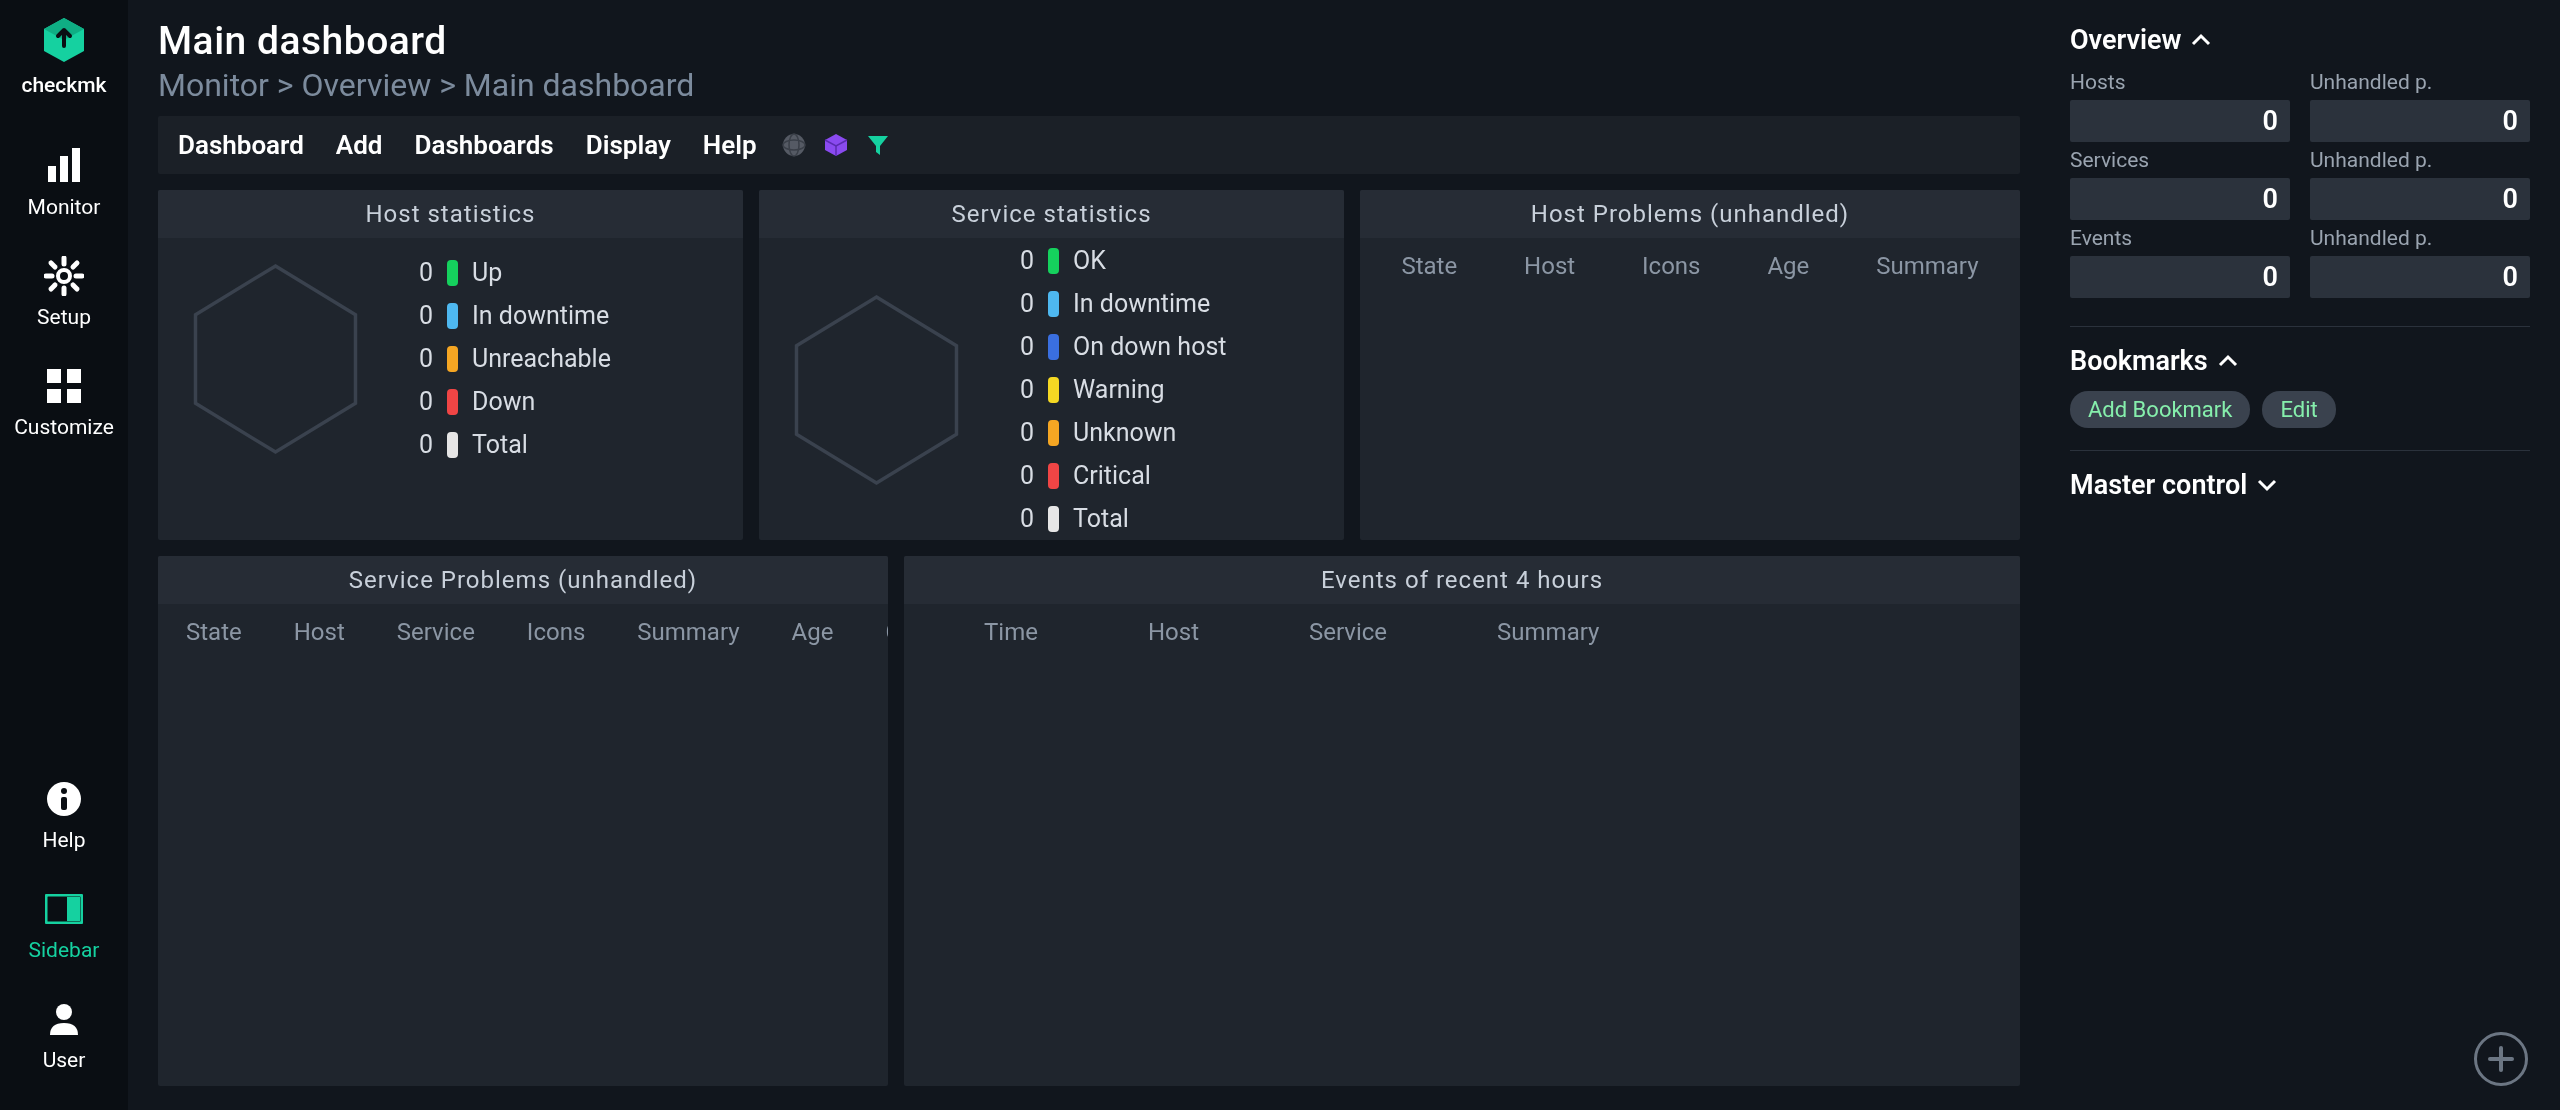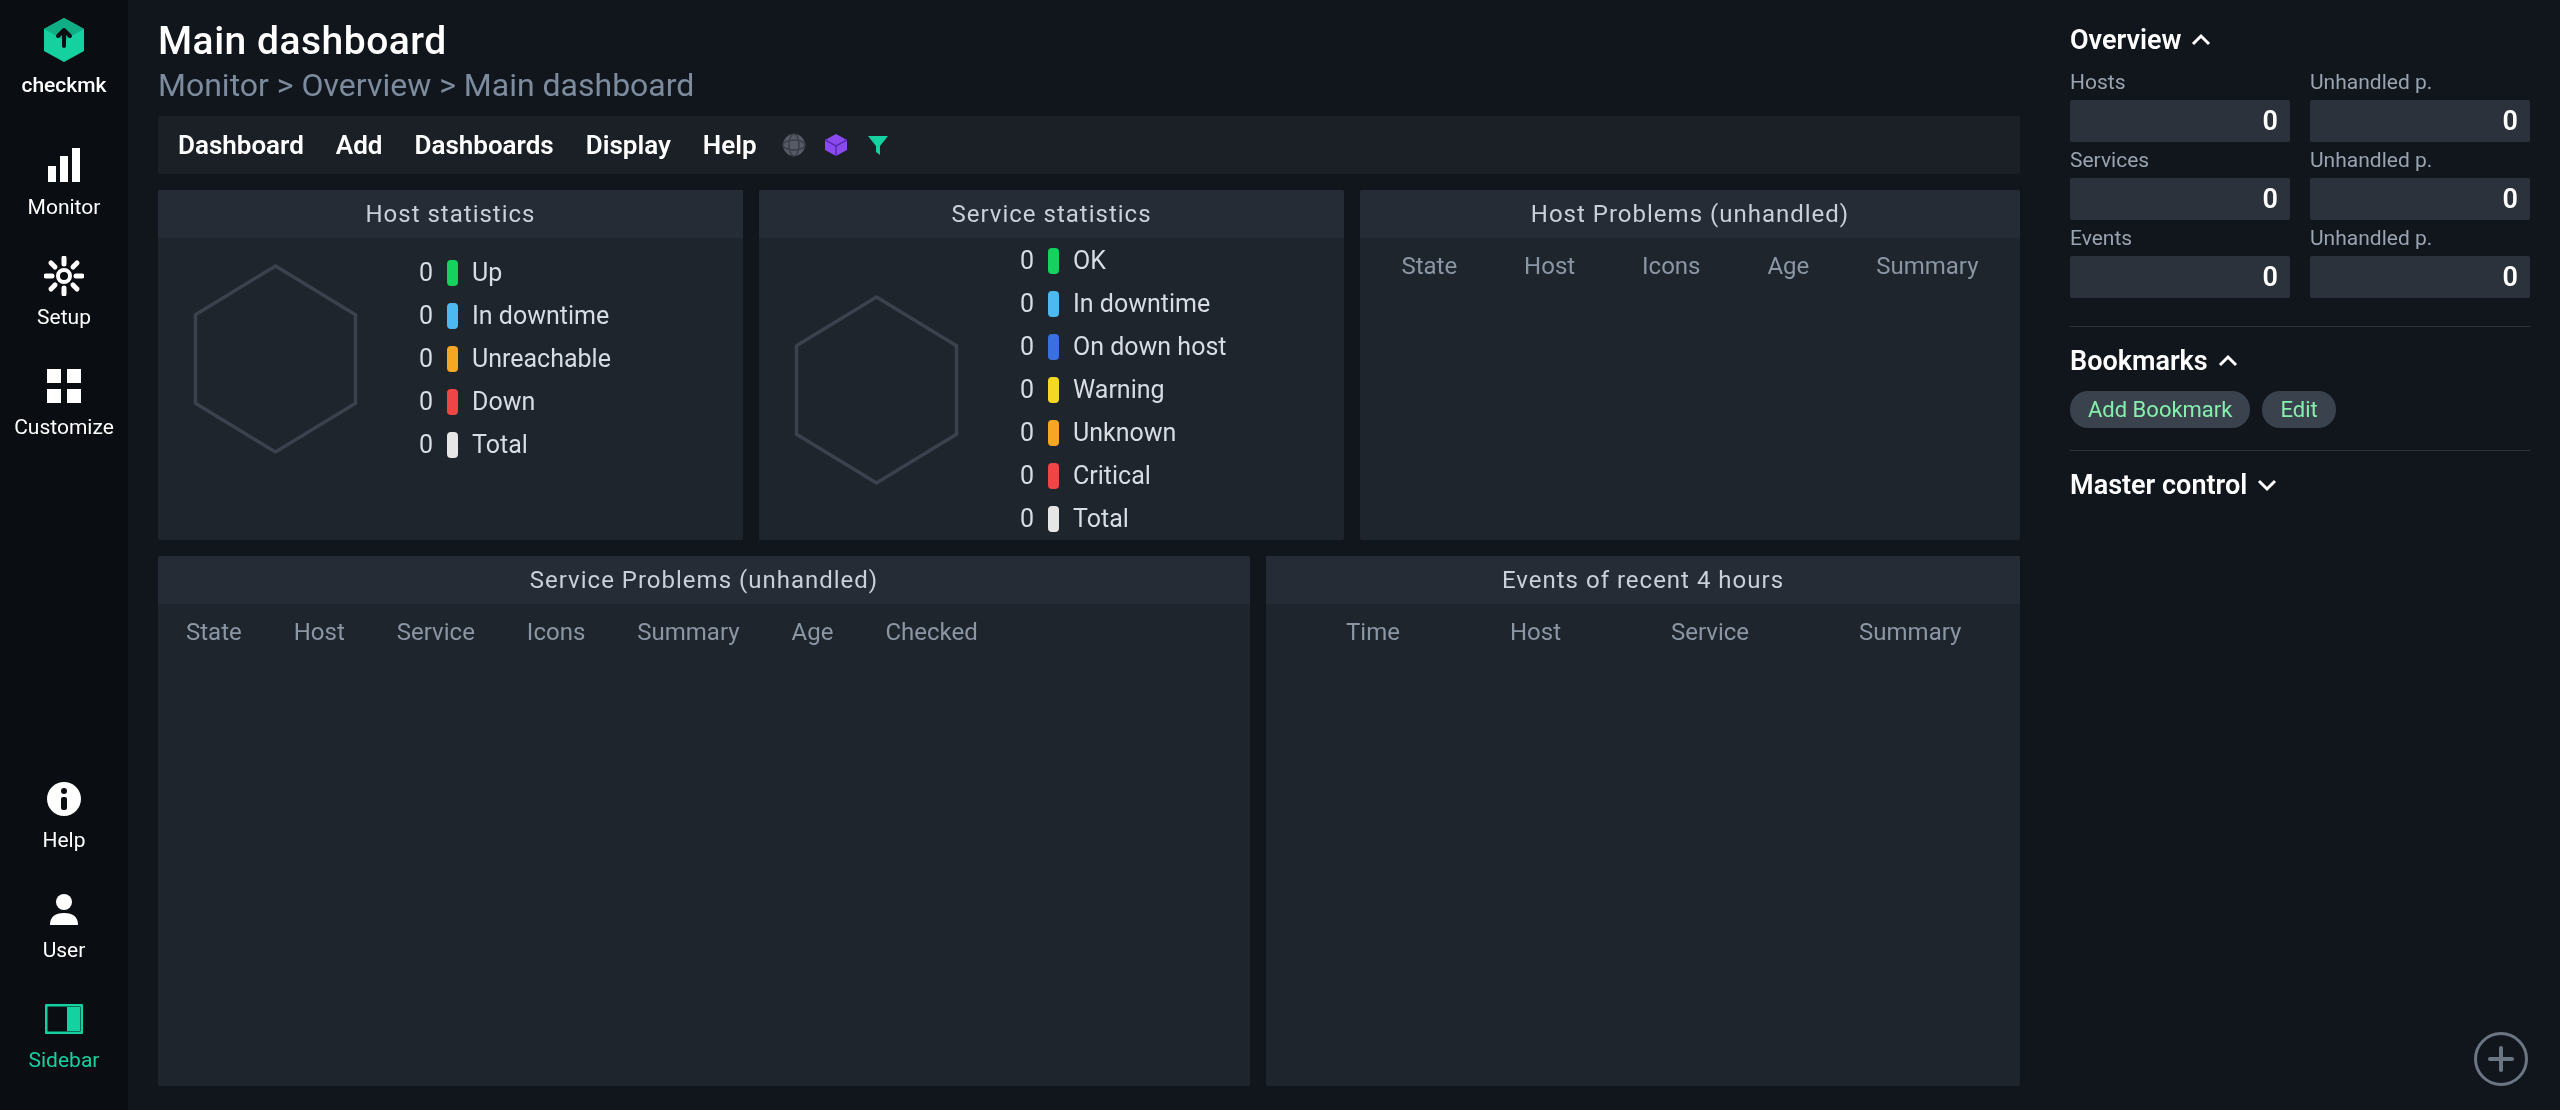--- a/index.html
+++ b/index.html
@@ -178,21 +178,21 @@
   display: flex;
   padding: 14px 28px;
   color: #8b96a4;
   font-size: 24px;
   gap: 40px;
 }
 .table-header-row.centered { justify-content: space-around; }
 .service-problems, .events-panel {
   height: 530px;
 }
-.service-problems { width: 1092px; }
+.service-problems { width: 730px; }
 .events-panel { flex: 1; }
 
 .right-sidebar {
   width: 510px;
   background: #11161d;
   padding: 24px 30px 20px 20px;
   display: flex;
   flex-direction: column;
   position: relative;
 }
@@ -322,37 +322,37 @@
     <div class="nav-item">
       <div class="nav-icon">
         <svg width="38" height="38" viewBox="0 0 38 38">
             <circle cx="19" cy="19" r="17" fill="#fff"></circle>
             <circle cx="19" cy="11" r="3" fill="#0a0e13"></circle>
             <rect x="16" y="17" width="6" height="13" rx="2" fill="#0a0e13"></rect>
           </svg>
       </div>
       <div class="nav-label">Help</div>
     </div>
+    <div class="nav-item active">
+      <div class="nav-icon">
+        <svg width="38" height="30" viewBox="0 0 38 30">
+            <rect x="1" y="1" width="36" height="28" rx="2" fill="none" stroke="#15d1a0" stroke-width="3"></rect>
+            <rect x="22" y="3" width="13" height="24" fill="#15d1a0"></rect>
+          </svg>
+      </div>
+      <div class="nav-label">Sidebar</div>
+    </div>
     <div class="nav-item">
       <div class="nav-icon">
         <svg width="36" height="36" viewBox="0 0 36 36">
             <circle cx="18" cy="11" r="8" fill="#fff"></circle>
             <path d="M4 34 Q4 22 18 22 Q32 22 32 34 Z" fill="#fff"></path>
           </svg>
       </div>
       <div class="nav-label">User</div>
-    </div>
-    <div class="nav-item active">
-      <div class="nav-icon">
-        <svg width="38" height="30" viewBox="0 0 38 30">
-            <rect x="1" y="1" width="36" height="28" rx="2" fill="none" stroke="#15d1a0" stroke-width="3"></rect>
-            <rect x="22" y="3" width="13" height="24" fill="#15d1a0"></rect>
-          </svg>
-      </div>
-      <div class="nav-label">Sidebar</div>
     </div>
   </div>
 </div>
 
 <div class="main">
   <div class="page-header">
     <div class="page-title">Main dashboard</div>
     <div class="breadcrumb">
       <span>Monitor</span>
       <span> &gt; </span>

